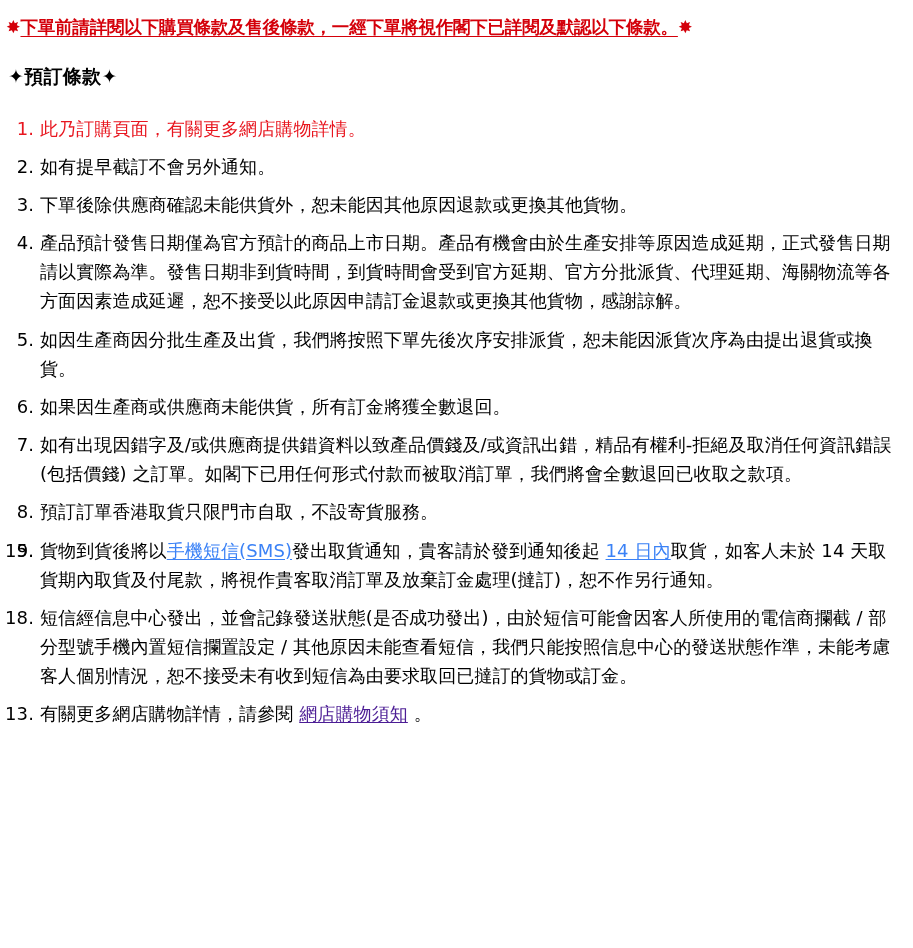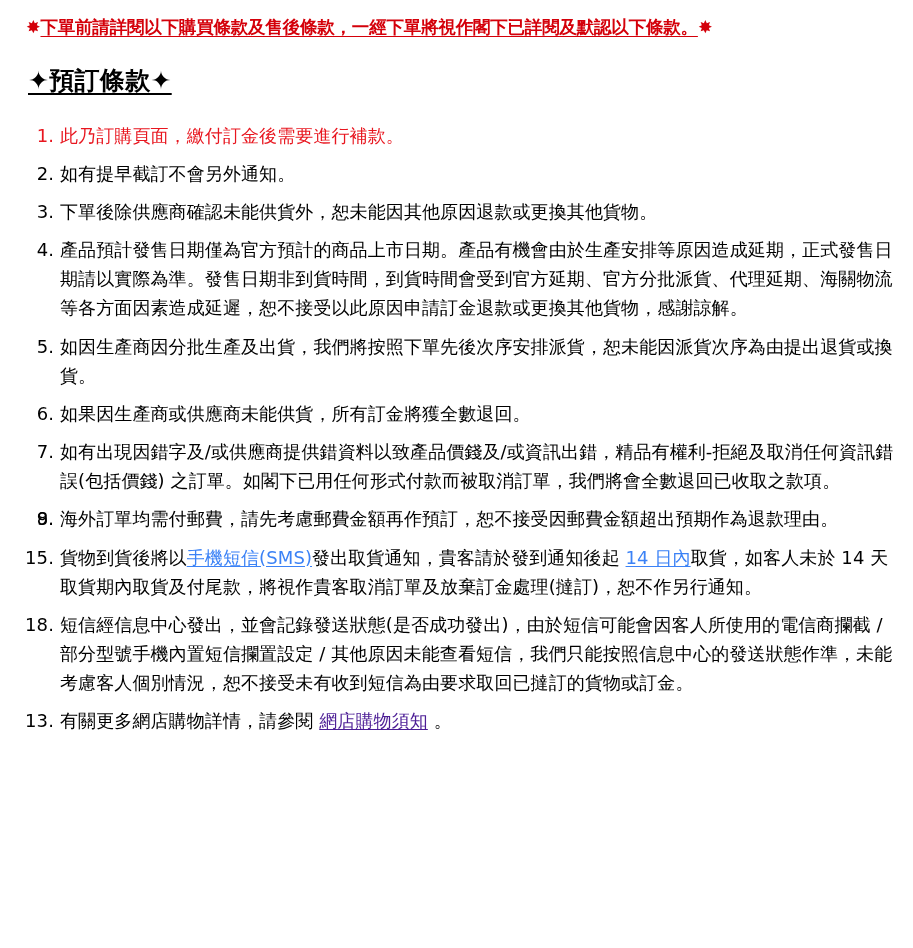--- a/index.html
+++ b/index.html
@@ -10,21 +10,21 @@
   body {
     width: 913px;
     min-height: 948px;
     font-family: "DejaVu Sans", "Liberation Sans", sans-serif;
     color: #000000;
     -webkit-font-smoothing: antialiased;
   }
   .page {
     width: 913px;
     box-sizing: border-box;
-    padding: 10px 14px 0 24px;
+    padding: 10px 14px 0 4px;
   }
 
   
   .warning-line {
     color: #d4000a;
     font-weight: bold;
     font-size: 17.5px;
     line-height: 1.35;
     text-decoration: underline;
     text-underline-offset: 3px;
@@ -33,23 +33,22 @@
     letter-spacing: -0.2px;
   }
   .warning-line .star {
     text-decoration: none;
     display: inline-block;
   }
 
   
   .section-heading {
     font-weight: bold;
-    font-size: 25px;
+    font-size: 19px;
     margin: 22px 0 10px 4px;
-    text-decoration: underline;
     text-underline-offset: 4px;
     display: inline-block;
     letter-spacing: 0.3px;
   }
   .heading-wrap { display: block; }
 
   
   ol.terms {
     list-style: none;
     margin: 14px 0 0 0;
@@ -101,27 +100,27 @@
 
   <div class="warning-line">
     <span class="star">✸</span><span>下單前請詳閱以下購買條款及售後條款，一經下單將視作閣下已詳閱及默認以下條款。</span><span class="star">✸</span>
   </div>
 
   <div class="heading-wrap">
     <span class="section-heading">✦預訂條款✦</span>
   </div>
 
   <ol class="terms" id="terms-list">
-      <li class="red"><span class="num">1.</span><span>此乃訂購頁面，繳付訂金後需要進行補款。</span></li>
+      <li class="red"><span class="num">1.</span><span>此乃訂購頁面，有關更多網店購物詳情。</span></li>
       <li><span class="num">2.</span><span>如有提早截訂不會另外通知。</span></li>
       <li><span class="num">3.</span><span>下單後除供應商確認未能供貨外，恕未能因其他原因退款或更換其他貨物。</span></li>
       <li><span class="num">4.</span><span>產品預計發售日期僅為官方預計的商品上市日期。產品有機會由於生產安排等原因造成延期，正式發售日期請以實際為準。發售日期非到貨時間，到貨時間會受到官方延期、官方分批派貨、代理延期、海關物流等各方面因素造成延遲，恕不接受以此原因申請訂金退款或更換其他貨物，感謝諒解。</span></li>
       <li><span class="num">5.</span><span>如因生產商因分批生產及出貨，我們將按照下單先後次序安排派貨，恕未能因派貨次序為由提出退貨或換貨。</span></li>
       <li><span class="num">6.</span><span>如果因生產商或供應商未能供貨，所有訂金將獲全數退回。</span></li>
       <li><span class="num">7.</span><span>如有出現因錯字及/或供應商提供錯資料以致產品價錢及/或資訊出錯，精品有權利-拒絕及取消任何資訊錯誤(包括價錢) 之訂單。如閣下已用任何形式付款而被取消訂單，我們將會全數退回已收取之款項。</span></li>
-      <li><span class="num">8.</span></li>
-      <li><span class="num">9.</span><span>海外訂單均需付郵費，請先考慮郵費金額再作預訂，恕不接受因郵費金額超出預期作為退款理由。</span></li>
+      <li><span class="num">8.</span><span>預訂訂單香港取貨只限門市自取，不設寄貨服務。</span></li>
+      <li><span class="num">9.</span></li>
       <li class="two-digit"><span class="num">15.</span><span><span>貨物到貨後將以</span><span class="u-red">手機短信(SMS)</span><span>發出取貨通知，貴客請於發到通知後起 </span><span class="u-red">14 日內</span><span>取貨，如客人未於 14 天取貨期內取貨及付尾款，將視作貴客取消訂單及放棄訂金處理(撻訂)，恕不作另行通知。</span></span></li>
       <li class="two-digit"><span class="num">18.</span><span>短信經信息中心發出，並會記錄發送狀態(是否成功發出)，由於短信可能會因客人所使用的電信商攔截 / 部分型號手機內置短信攔置設定 / 其他原因未能查看短信，我們只能按照信息中心的發送狀態作準，未能考慮客人個別情況，恕不接受未有收到短信為由要求取回已撻訂的貨物或訂金。</span></li>
       <li class="two-digit"><span class="num">13.</span><span><span>有關更多網店購物詳情，請參閱 </span><span class="link">網店購物須知</span><span> 。</span></span></li>
     </ol>
 
 </div>
 
 </body></html>

